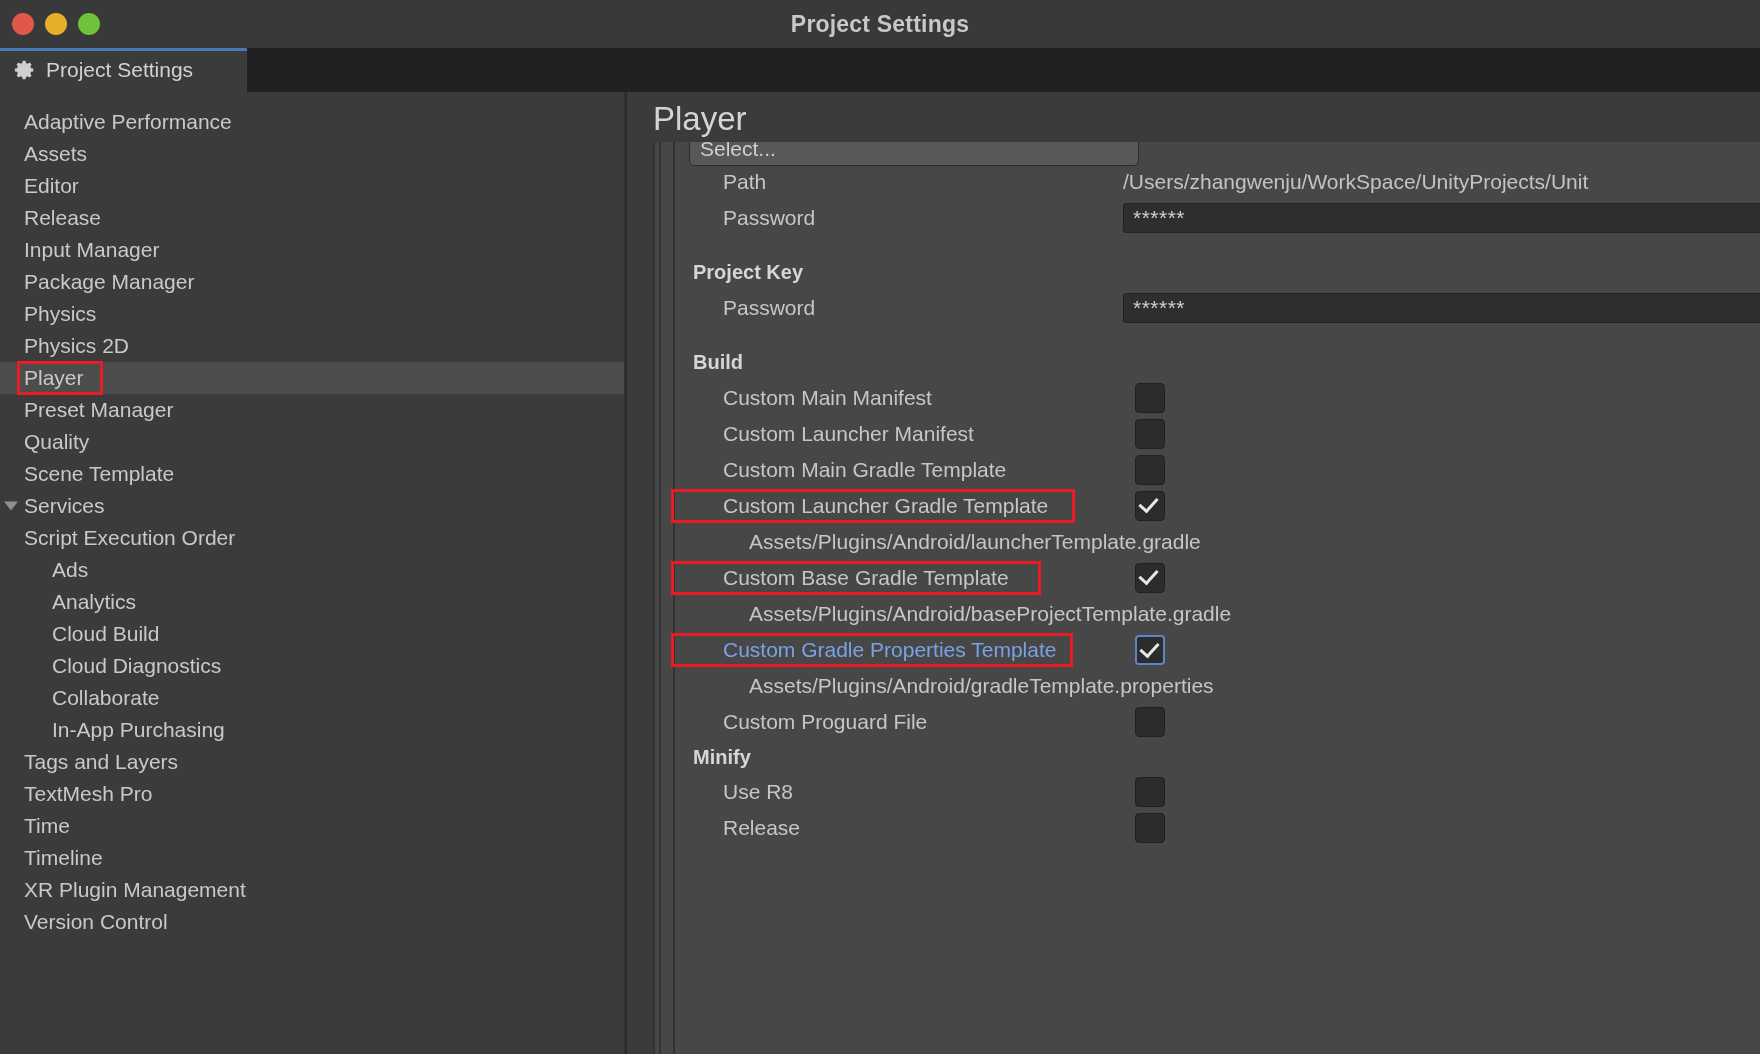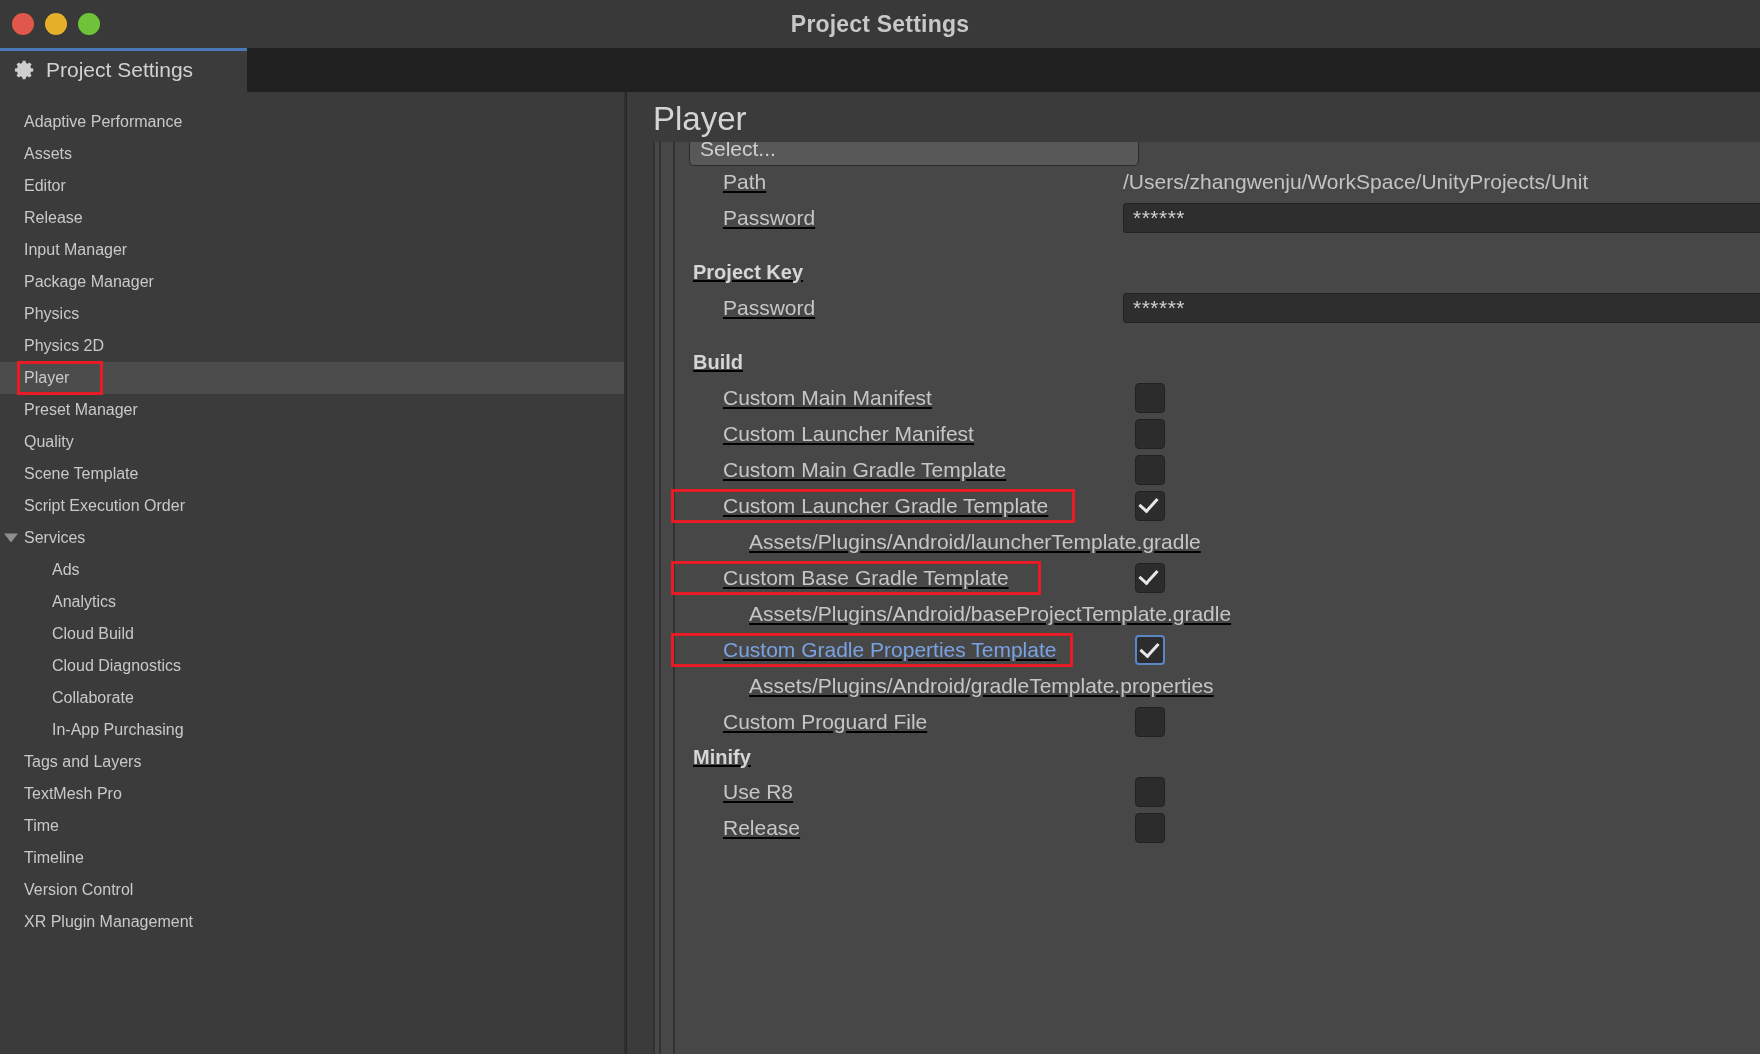--- a/index.html
+++ b/index.html
@@ -46,21 +46,21 @@
   
   .body { display: flex; height: 962px; background: #393939; }
 
   
   .sidebar {
     width: 627px; background: #3b3b3b; padding-top: 14px;
     position: relative; border-right: 1px solid #262626;
   }
   .nav-item {
     position: relative; height: 32px; display: flex; align-items: center;
-    font-size: 16px; color: #c9c9c9; padding-left: 24px; white-space: nowrap;
+    font-size: 21px; color: #c9c9c9; padding-left: 24px; white-space: nowrap;
   }
   .nav-item.child { padding-left: 52px; }
   .nav-item.selected { background: #4c4c4c; }
   .nav-item .tri {
     position: absolute; left: 4px; top: 50%; transform: translateY(-50%);
     width: 0; height: 0; border-left: 7px solid transparent;
     border-right: 7px solid transparent; border-top: 9px solid #8f8f8f;
   }
   .hl-box {
     position: absolute; border: 3px solid #e81c24; pointer-events: none;
@@ -82,21 +82,21 @@
     background: #474747; overflow: hidden;
   }
   .rail {
     position: absolute; left: 0; top: 0; bottom: 0; width: 2px; background: #323232;
   }
   .rail.r2 { left: 6px; }
   .rail.r3 { left: 20px; }
 
   .rows { position: absolute; left: 26px; right: 0; top: 0; bottom: 0; }
 
-  .row { position: relative; height: 36px; display: flex; align-items: center; text-decoration: underline; }
+  .row { position: relative; height: 36px; display: flex; align-items: center; }
   .row-label {
     font-size: 21px; color: #c6c6c6; white-space: nowrap;
   }
   .row-label.indent1 { padding-left: 44px; }
   .row-label.indent2 { padding-left: 70px; }
   .row-label.blue { color: #7aa2e3; }
   .section-head {
     font-size: 20px; color: #d6d6d6; font-weight: bold; padding-left: 14px;
   }
   .spacer { height: 18px; }
@@ -191,26 +191,26 @@
           <div class="nav-item">
             <span>Preset Manager</span>
           </div>
           <div class="nav-item">
             <span>Quality</span>
           </div>
           <div class="nav-item">
             <span>Scene Template</span>
           </div>
           <div class="nav-item">
-            <span>Script Execution Order</span>
-          </div>
-          <div class="nav-item">
             <span class="tri"></span>
             <span>Services</span>
           </div>
+          <div class="nav-item">
+            <span>Script Execution Order</span>
+          </div>
           <div class="nav-item child">
             <span>Ads</span>
           </div>
           <div class="nav-item child">
             <span>Analytics</span>
           </div>
           <div class="nav-item child">
             <span>Cloud Build</span>
           </div>
           <div class="nav-item child">
@@ -228,24 +228,24 @@
           <div class="nav-item">
             <span>TextMesh Pro</span>
           </div>
           <div class="nav-item">
             <span>Time</span>
           </div>
           <div class="nav-item">
             <span>Timeline</span>
           </div>
           <div class="nav-item">
+            <span>XR Plugin Management</span>
+          </div>
+          <div class="nav-item">
             <span>Version Control</span>
-          </div>
-          <div class="nav-item">
-            <span>XR Plugin Management</span>
           </div>
         </div>
       <div class="hl-box" style="left: 17px; top: 269px; width: 86px; height: 34px;"></div>
       <div class="sidebar-scroll"></div>
     </div>
 
     <div class="main">
       <div class="main-inner">
         <div class="panel-title">Player</div>
 

